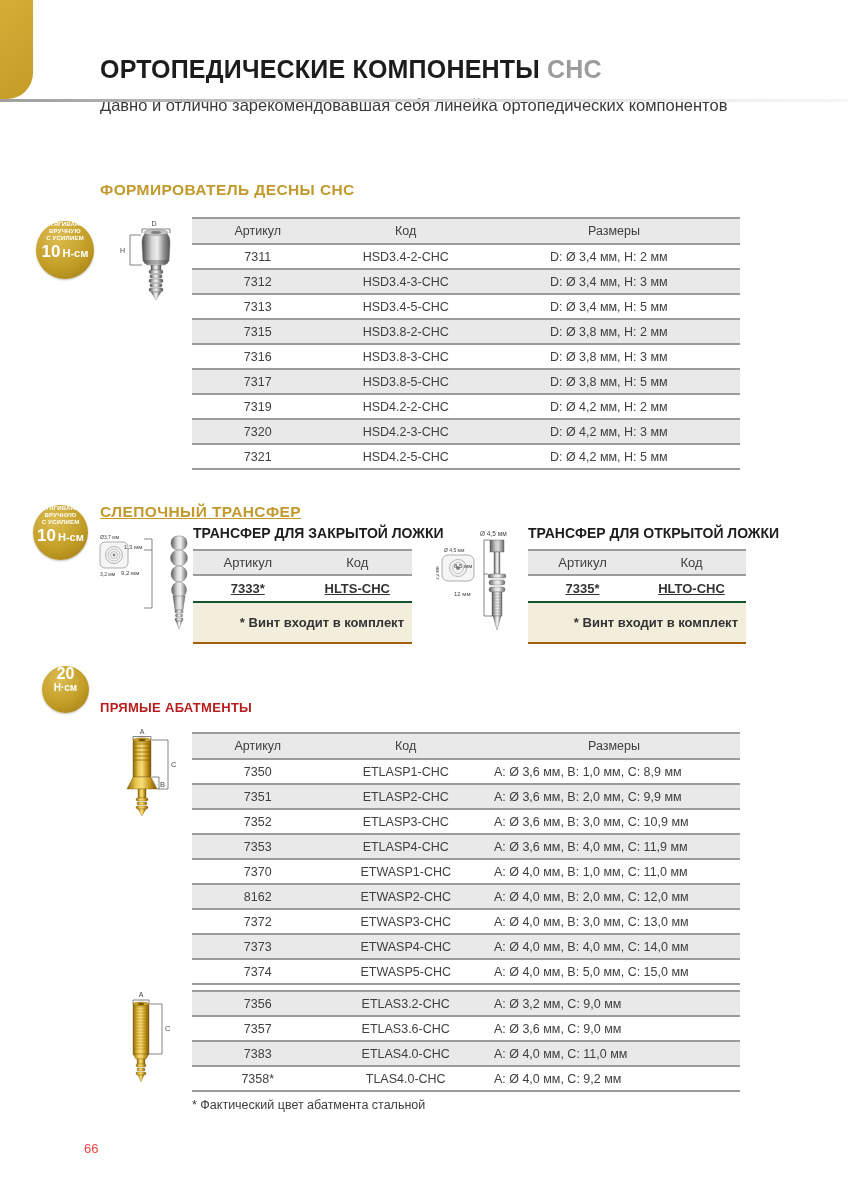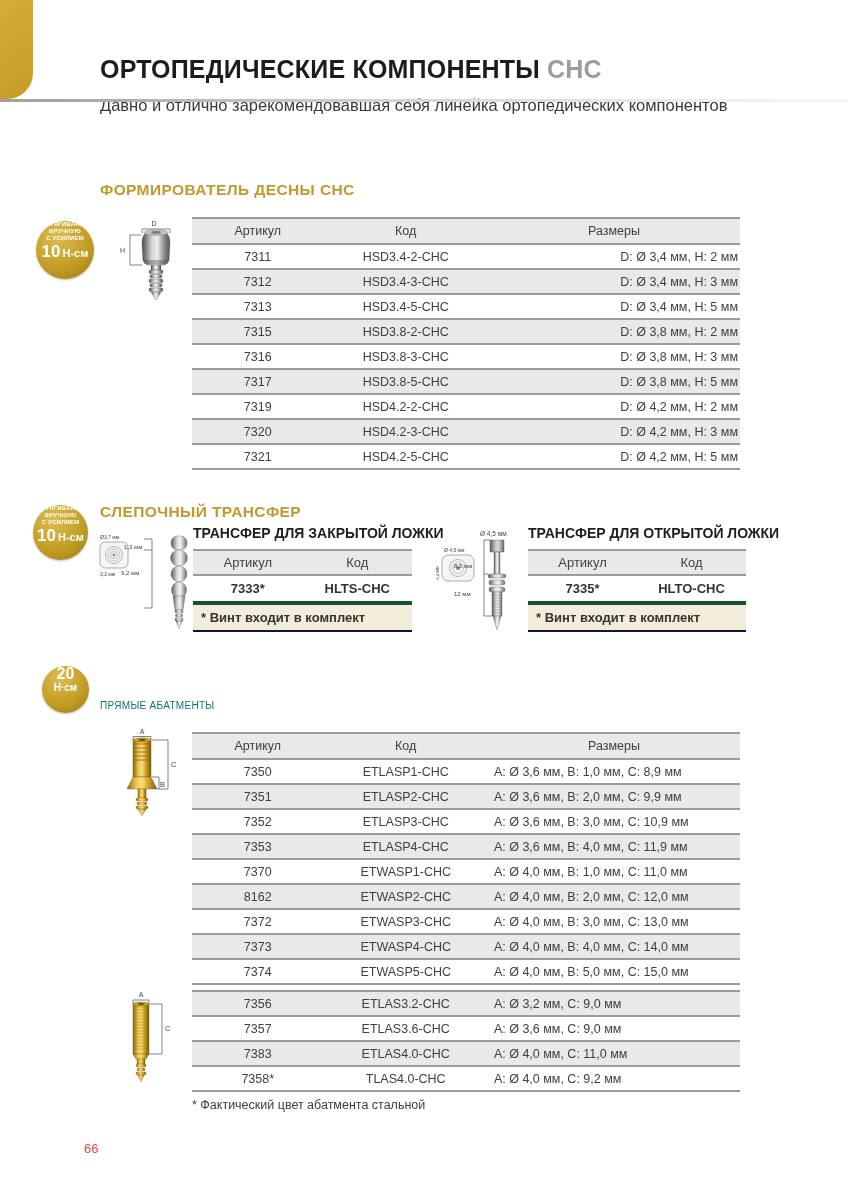--- a/index.html
+++ b/index.html
@@ -25,21 +25,21 @@
   .page-title .accent { color:#9c9c9c; }
   .intro {
     position:absolute; left:100px; top:94px; width:660px;
     font-size:16.5px; line-height:23px; color:#3a3a3a;
   }
   .section-heading {
     position:absolute; font-size:15.5px; font-weight:bold; color:#c2992c;
     letter-spacing:.4px; white-space:nowrap;
   }
   .sub-heading-black {
-    position:absolute; font-size:10px; font-weight:normal; color:#0f766e;
+    position:absolute; font-size:13px; font-weight:bold; color:#b91c1c;
     letter-spacing:.3px; white-space:nowrap;
   }
   
   .badge {
     position:absolute; border-radius:50%; color:#fff; text-align:center;
     background:radial-gradient(circle at 38% 28%, #dcbd52, #c39e26 55%, #a17d17 95%);
     display:flex; flex-direction:column; align-items:center; justify-content:flex-start;
     box-shadow:0 1px 2px rgba(0,0,0,.25);
   }
   .badge .tiny { font-size:6px; line-height:7px; letter-spacing:.2px; font-weight:bold; }
@@ -58,46 +58,47 @@
     font-size:12.5px; color:#404040; border-top:2px solid #9b9b9b;
   }
   table.data-table tr { border-bottom:2px solid #9b9b9b; }
   table.data-table th {
     background:#e9e9e9; font-weight:400; padding:5px 2px; text-align:center;
   }
   table.data-table td { padding:4.5px 2px; text-align:center; line-height:14px; }
   .zebra-even tbody tr:nth-child(even) { background:#e9e9e9; }
   .zebra-odd  tbody tr:nth-child(odd)  { background:#e9e9e9; }
   .tbl-main td:nth-child(3) { text-align:left; padding-left:6px; }
-  .tbl-gum  td:nth-child(3) { text-align:right; padding-left:62px; }
+  .tbl-gum  td:nth-child(3) { text-align:left; padding-left:62px; }
   .tbl1-wrap { left:192px; top:217px; width:548px; }
   .tbl3-wrap { left:192px; top:732px; width:548px; }
   .tbl4-wrap { left:192px; top:990px; width:548px; }
   
   .transfer-block { position:absolute; }
   .closed-wrap { left:193px; top:525px; width:219px; }
   .open-wrap   { left:528px; top:525px; width:218px; }
   .transfer-block .t-heading {
     font-size:14px; font-weight:bold; color:#1e1e1e; margin:0 0 8px 0; white-space:nowrap;
   }
   table.tbl-sm {
     width:100%; border-collapse:collapse; table-layout:fixed;
     font-size:13px; color:#404040; border-top:2px solid #9b9b9b;
   }
   table.tbl-sm th {
     background:#e9e9e9; font-weight:400; padding:4px 2px; text-align:center;
     border-bottom:2px solid #9b9b9b;
   }
   table.tbl-sm td {
     padding:5px 2px; text-align:center; font-weight:bold; color:#333;
-    border-bottom:4px solid #14532d;
+    border-bottom:2px solid #14532d;
+    text-decoration:underline;
   }
   .t-footnote {
-    background:#f3eedc; border-bottom:2px solid #0f172a;
-    font-size:13px; font-weight:bold; color:#333; padding:5px 8px;
+    background:#f3eedc; border-bottom:2px solid #a16207;
+    font-size:13px; font-weight:bold; color:#333; padding:12px 8px;text-align:right;
   }
   .main-footnote {
     position:absolute; left:192px; top:1098px; font-size:12.5px; color:#3d3d3d;
   }
   .page-num { position:absolute; left:84px; top:1141px; font-size:13px; color:#ef4444; }
   .img { position:absolute; }
   .dim-text { fill:#444; }
   .dim-line { stroke:#666; stroke-width:.8; fill:none; }
 </style>
 </head>
@@ -213,21 +214,21 @@
           </tr>
           <tr>
             <td>7321</td>
             <td>HSD4.2-5-CHC</td>
             <td>D: Ø 4,2 мм, H: 5 мм</td>
           </tr>
         </tbody>
     </table>
   </div>
 
-  <div class="section-heading" style="left:100px; top:503px;">СЛЕПОЧНЫЙ ТРАНСФЕР</div>
+  <div class="section-heading" style="left:100px; top:503px;text-decoration:underline;">СЛЕПОЧНЫЙ ТРАНСФЕР</div>
 
   <div class="badge badge-2">
     <span class="tiny">ЗАТЯГИВАНИЕ</span>
     <span class="tiny">ВРУЧНУЮ</span>
     <span class="tiny">С УСИЛИЕМ</span>
     <span class="vrow">
         <span class="big">10</span>
         <span class="unit">Н-см</span>
       </span>
   </div>

